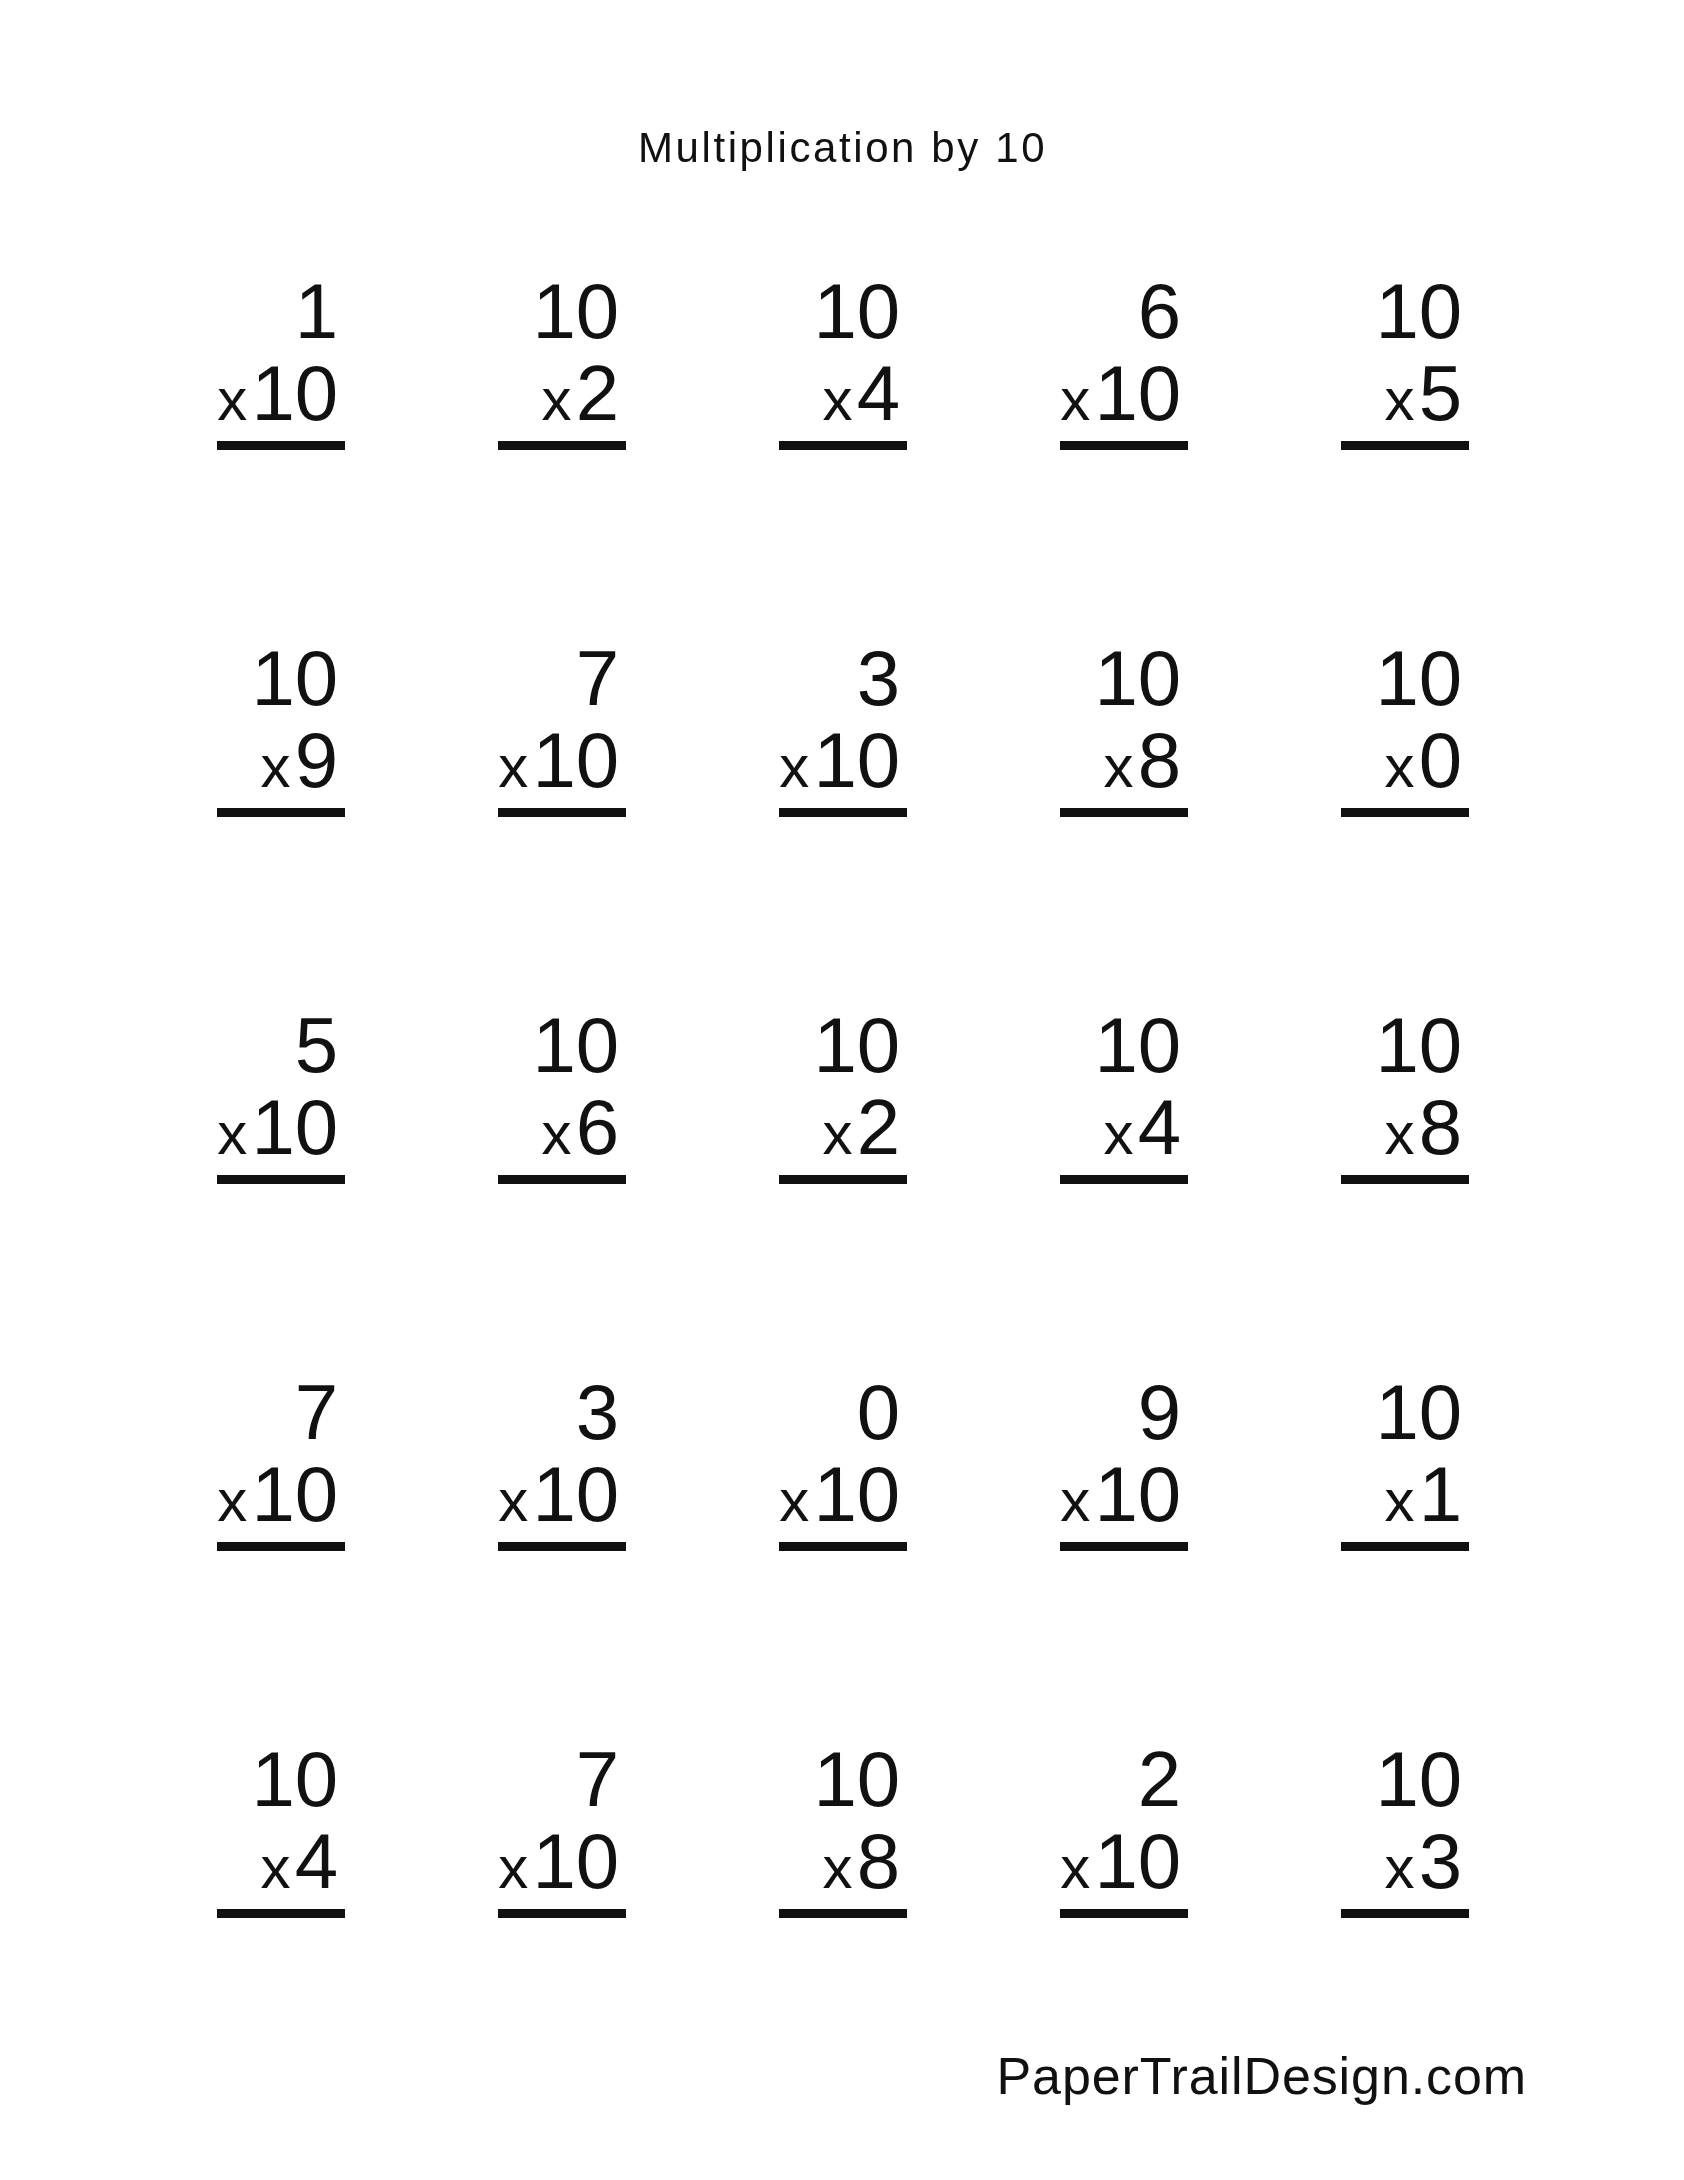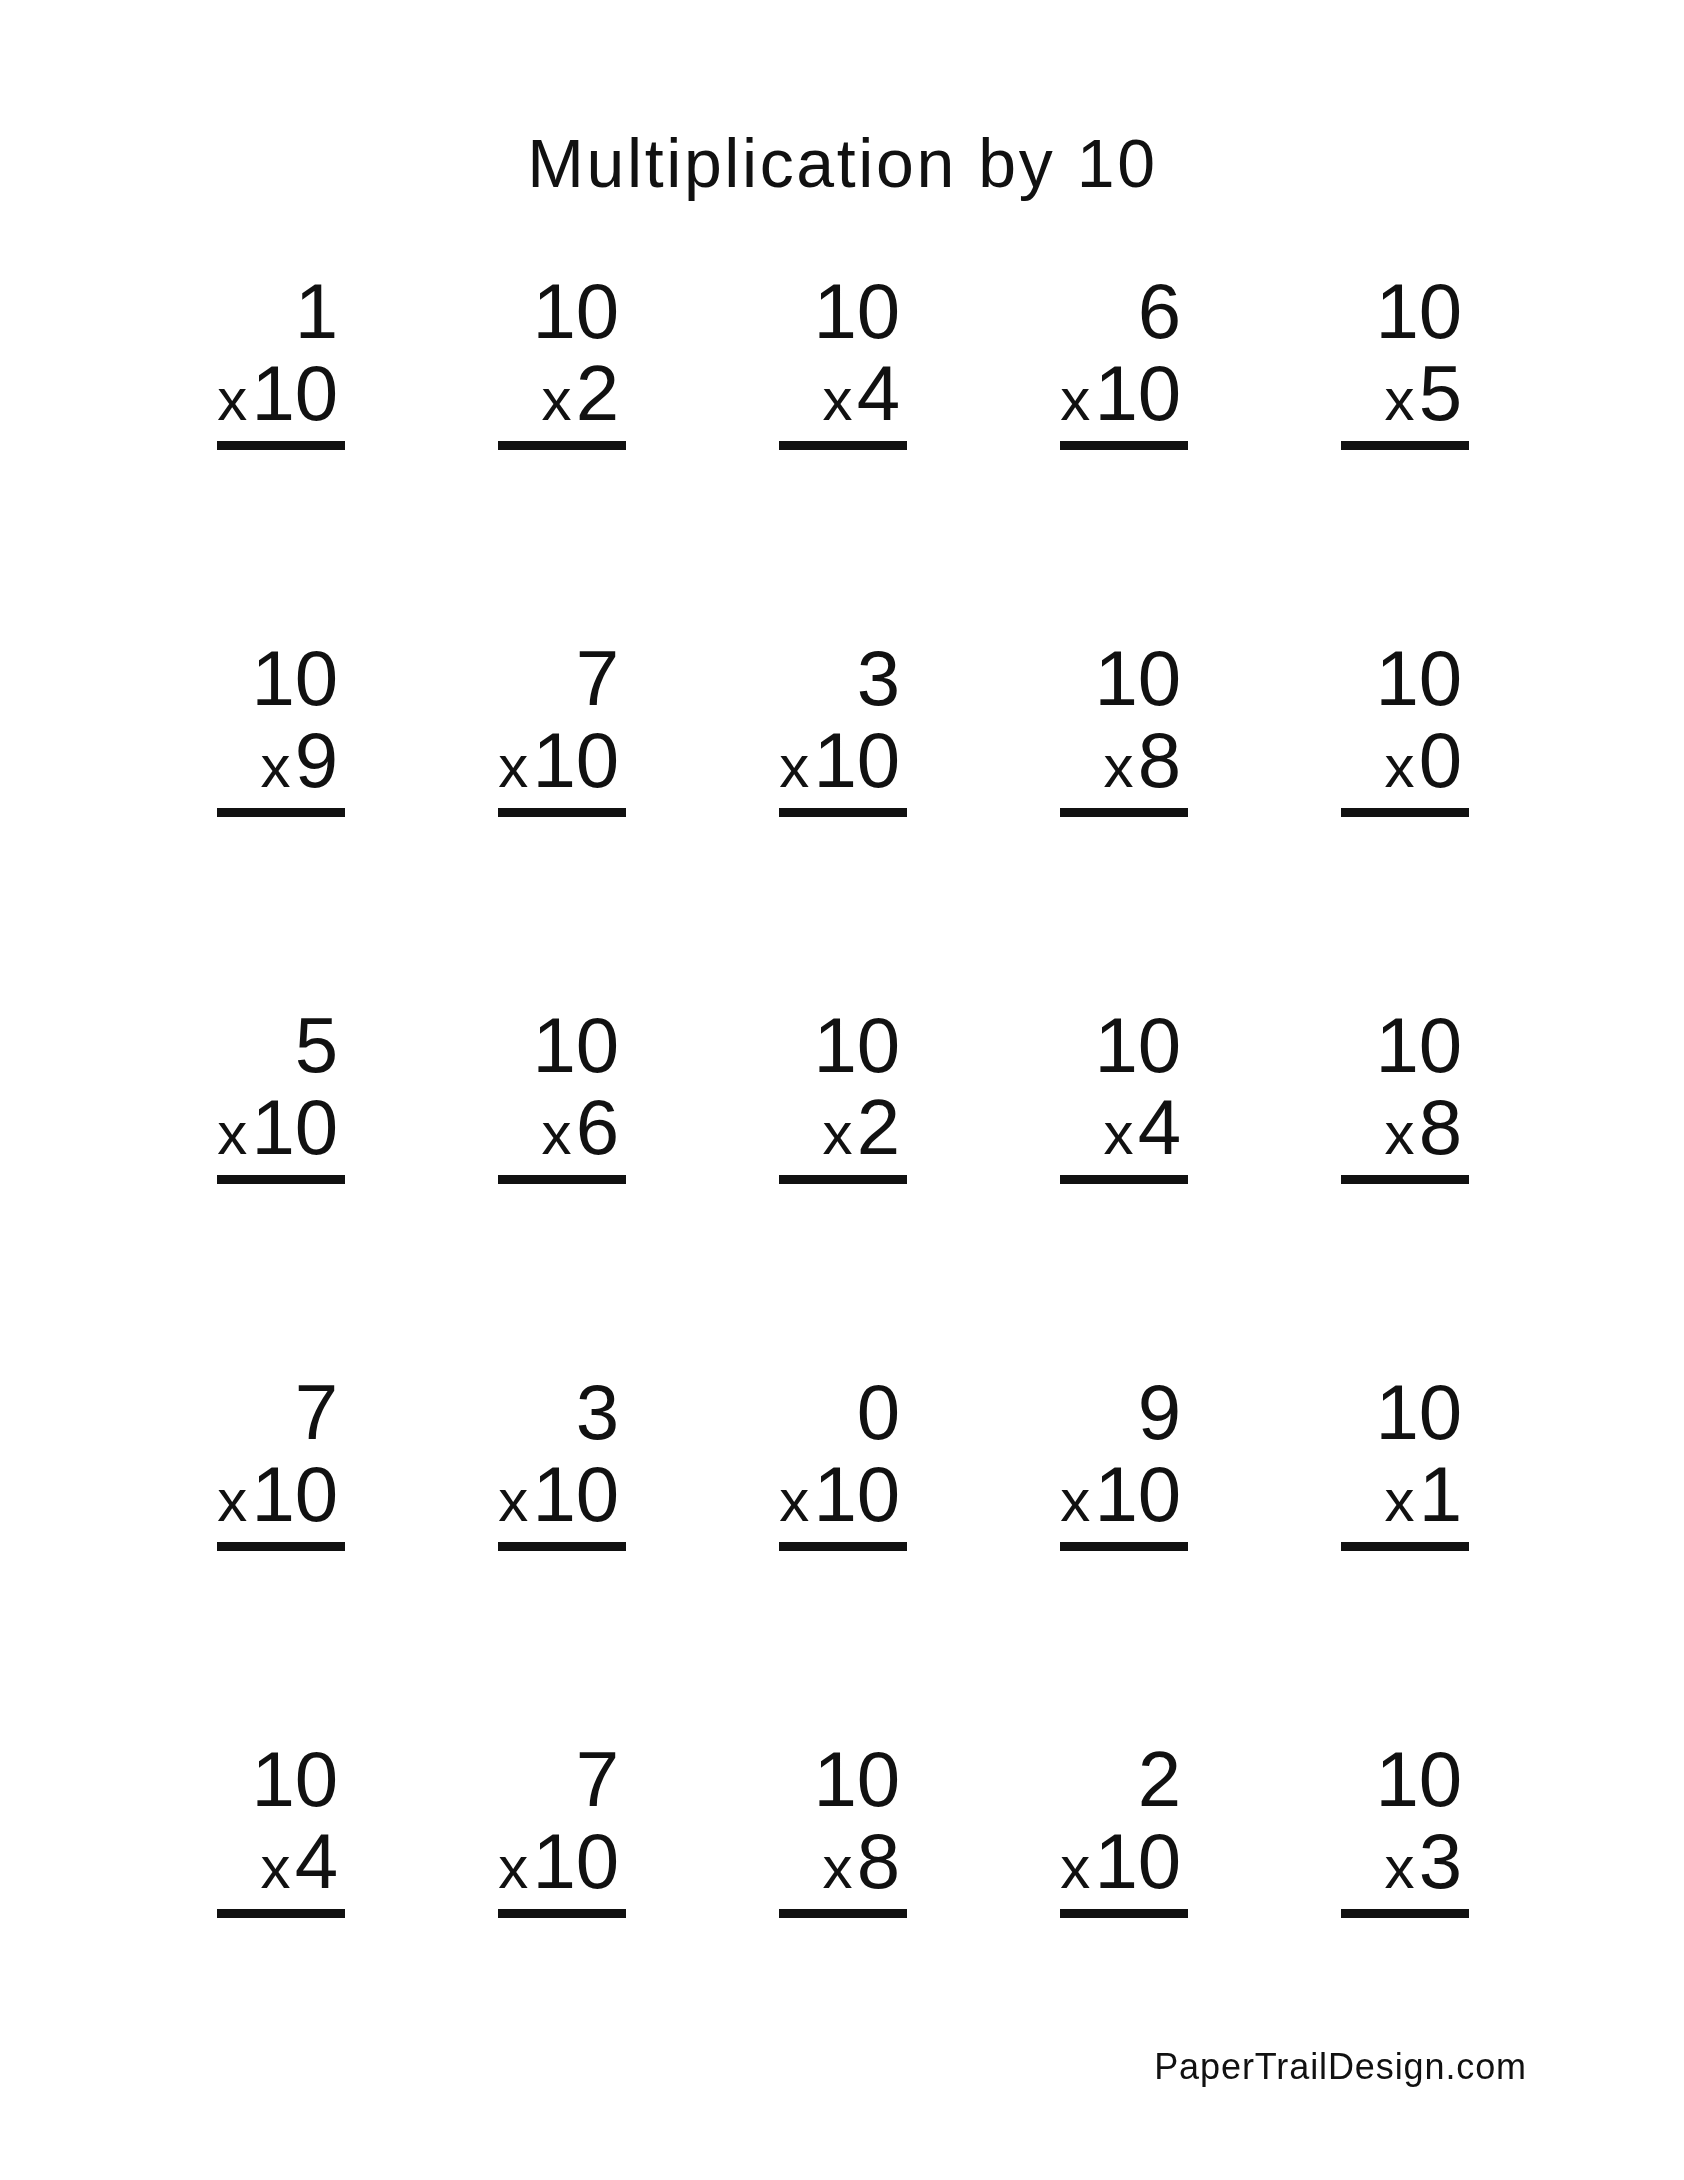--- a/index.html
+++ b/index.html
@@ -13,21 +13,21 @@
     position: relative;
     font-family: "Liberation Sans", "DejaVu Sans", sans-serif;
     color: #111111;
   }
   .page-title {
     position: absolute;
     top: 124px;
     left: 0;
     width: 100%;
     text-align: center;
-    font-size: 68px;
+    font-size: 42px;
     letter-spacing: 2.6px;
     white-space: pre;
   }
   .problems-grid {
     position: absolute;
     left: 217px;
     top: 273px;
     width: 1252px;
     display: grid;
     grid-template-columns: repeat(5, 128px);
@@ -63,21 +63,21 @@
   .answer-line {
     width: 100%;
     height: 9.4px;
     background: #111111;
     margin-top: 8.5px;
   }
   .footer-credit {
     position: absolute;
     top: 2046px;
     right: 158px;
-    font-size: 36px;
+    font-size: 52px;
     letter-spacing: 0.9px;
   }
 </style>
 </head>
 <body>
 
 <div class="page-title">Multiplication by 10</div>
 
 <div class="problems-grid">
 

